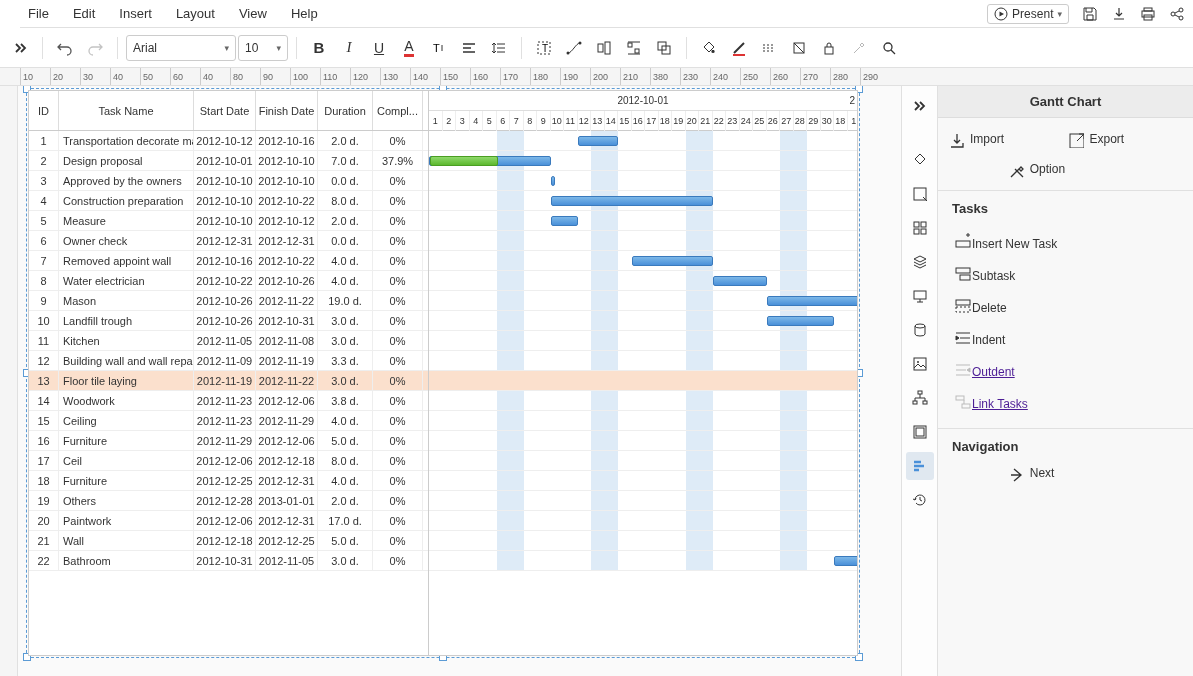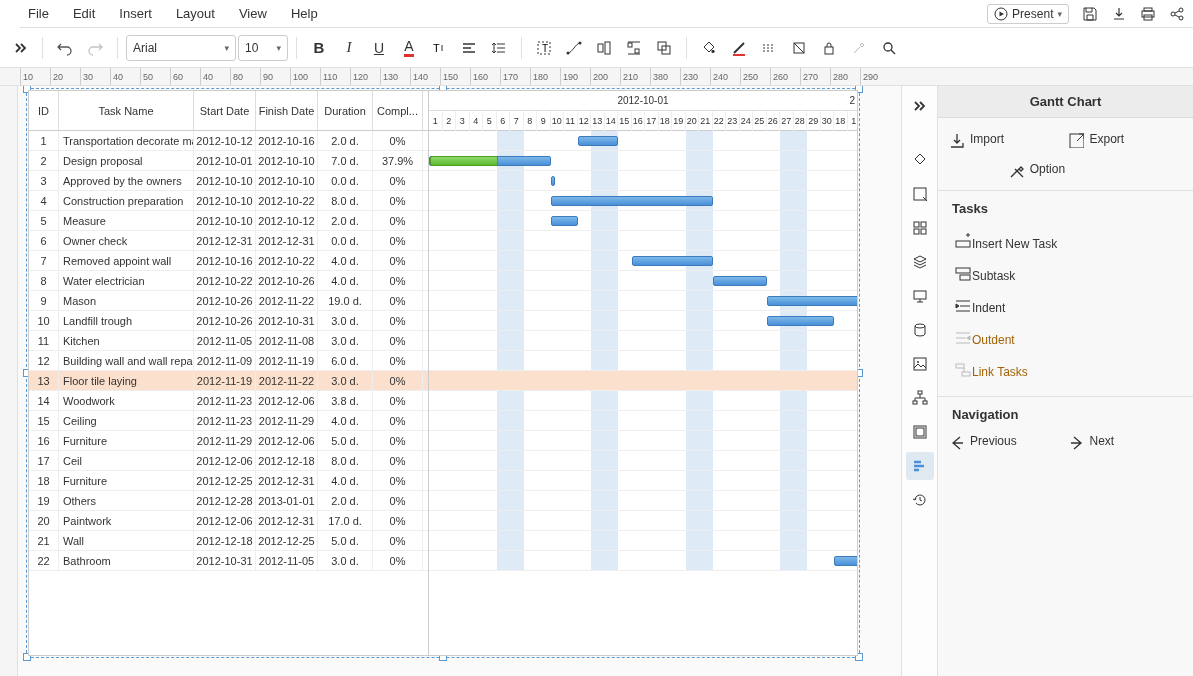--- a/index.html
+++ b/index.html
@@ -70,21 +70,21 @@
 
 
 .right-panel { width: 256px; background: #f8f8f8; border-left: 1px solid #e0e0e0; display: flex; flex-direction: column; overflow-y: auto; }
 .rp-title { height: 32px; background: #ececec; border-bottom: 1px solid #ddd; display: flex; align-items: center; justify-content: center; font-weight: bold; font-size: 13px; }
 .rp-section { padding: 12px 8px; border-bottom: 1px solid #e0e0e0; }
 .rp-grid { display: flex; justify-content: space-around; flex-wrap: wrap; gap: 12px 0; }
 .rp-grid-item { width: 50%; display: flex; flex-direction: row; align-items: center; gap: 6px; cursor: pointer; font-size: 12px; }
 .rp-heading { font-weight: bold; font-size: 13px; padding: 10px 14px 6px; }
 .rp-list { padding: 4px 8px 10px; }
 .rp-list-item { display: flex; align-items: flex-end; padding: 7px 8px; cursor: pointer; font-size: 12px; border-radius: 3px; }
-.rp-list-item.disabled { color: #a16207; cursor: default; }
+.rp-list-item.disabled { color: #4c1d95; cursor: default; text-decoration: underline; }
 .rp-icon { width: 18px; height: 18px; display: flex; align-items: center; justify-content: center; }
 
 svg { display: block; }
 .chev { font-size: 9px; color: #666; }
 </style>
 </head>
 <body>
 
 <div class="menubar">
   <div class="menubar-left">
@@ -406,21 +406,21 @@
                 <div class="col-start">2012-11-05</div>
                 <div class="col-finish">2012-11-08</div>
                 <div class="col-dur">3.0 d.</div>
                 <div class="col-comp">0%</div>
               </div>
               <div class="gt-row">
                 <div class="col-id">12</div>
                 <div class="col-name">Building wall and wall repair</div>
                 <div class="col-start">2012-11-09</div>
                 <div class="col-finish">2012-11-19</div>
-                <div class="col-dur">6.0 d.</div>
+                <div class="col-dur">3.3 d.</div>
                 <div class="col-comp">0%</div>
               </div>
               <div class="gt-row selected">
                 <div class="col-id">13</div>
                 <div class="col-name">Floor tile laying</div>
                 <div class="col-start">2012-11-19</div>
                 <div class="col-finish">2012-11-22</div>
                 <div class="col-dur">3.0 d.</div>
                 <div class="col-comp">0%</div>
               </div>
@@ -715,20 +715,29 @@
             <svg width="18" height="18">
               <rect x="2" y="3" width="14" height="5" fill="none" stroke="#333"></rect>
               <rect x="6" y="10" width="10" height="5" fill="none" stroke="#333"></rect>
             </svg>
           </span>
         <span>Subtask</span>
       </div>
       <div class="rp-list-item">
         <span class="rp-icon">
             <svg width="18" height="18">
+              <rect x="2" y="3" width="14" height="5" fill="none" stroke="#333"></rect>
+              <rect x="2" y="10" width="14" height="5" fill="none" stroke="#333" stroke-dasharray="2"></rect>
+            </svg>
+          </span>
+        <span>Delete</span>
+      </div>
+      <div class="rp-list-item">
+        <span class="rp-icon">
+            <svg width="18" height="18">
               <path d="M2 4h14M6 9h10M2 14h14M2 7l3 2-3 2z" stroke="#333" fill="#333"></path>
             </svg>
           </span>
         <span>Indent</span>
       </div>
       <div class="rp-list-item disabled">
         <span class="rp-icon">
             <svg width="18" height="18">
               <path d="M2 4h14M2 9h10M2 14h14M16 7l-3 2 3 2z" stroke="#bbb" fill="#bbb"></path>
             </svg>
@@ -745,26 +754,20 @@
           </span>
         <span>Link Tasks</span>
       </div>
     </div>
     <div style="border-top:1px solid #e0e0e0"></div>
     <div class="rp-heading">Navigation</div>
     <div class="rp-section" style="border:none;padding-top:4px">
       <div class="rp-grid">
         <div class="rp-grid-item">
           <svg class="rp-icon" width="22" height="22">
-              <path d="M14 5l-7 6 7 6M7 11h10" fill="none" stroke="#333" stroke-width="1.3"></path>
-            </svg>
-          <span>Previous</span>
-        </div>
-        <div class="rp-grid-item">
-          <svg class="rp-icon" width="22" height="22">
               <path d="M8 5l7 6-7 6M15 11H5" fill="none" stroke="#333" stroke-width="1.3"></path>
             </svg>
           <span>Next</span>
         </div>
       </div>
     </div>
   </div>
 </div>
 
 </body></html>

